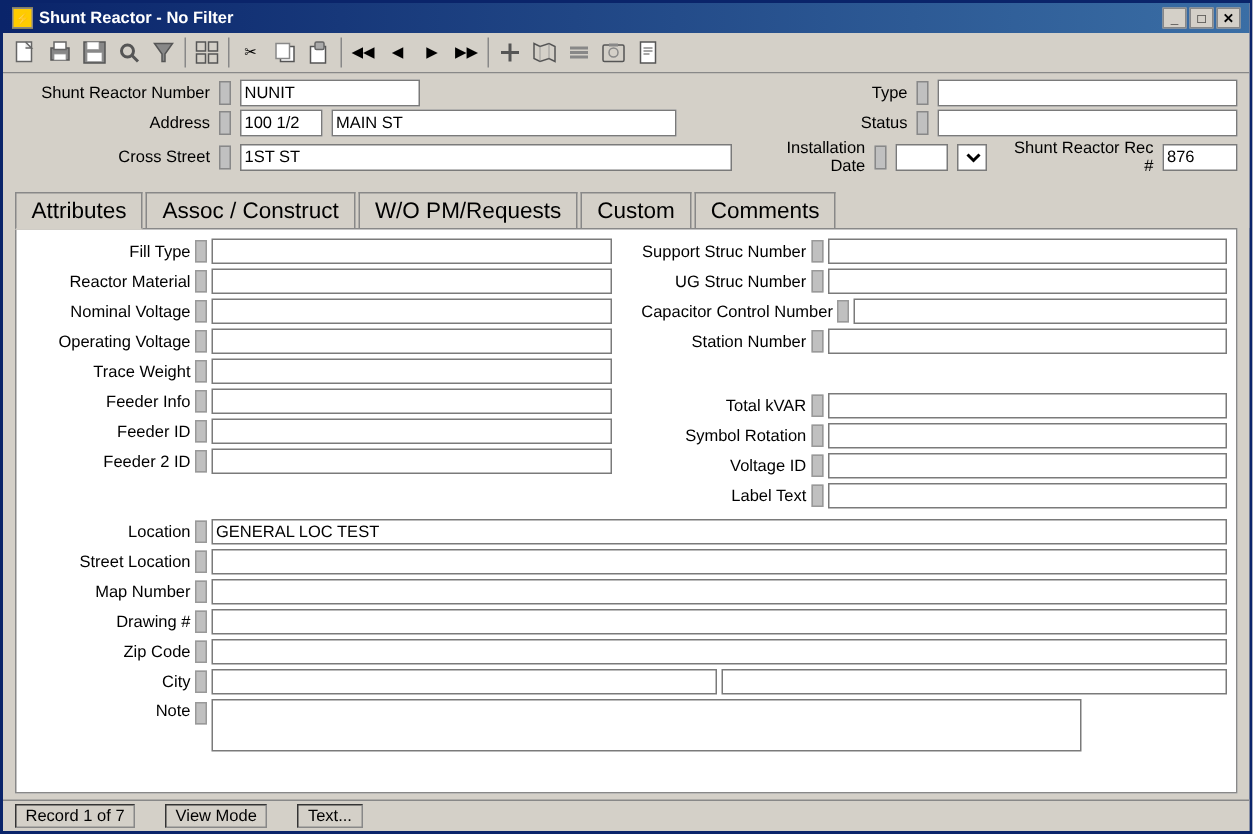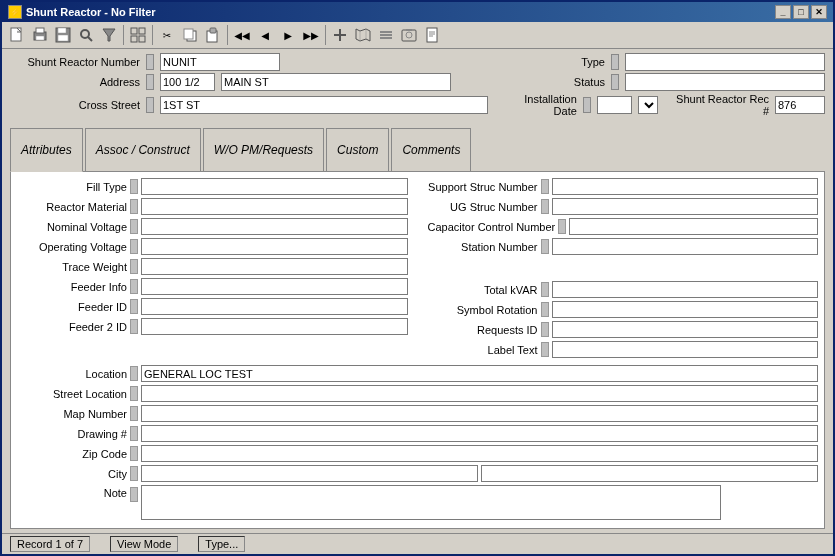--- a/index.html
+++ b/index.html
@@ -119,29 +119,28 @@
 
     .tabs-bar {
       background: #d4d0c8;
       padding: 4px 8px 0 8px;
       display: flex;
       align-items: flex-end;
       flex-shrink: 0;
     }
 
     .tab {
-      padding: 14px 10px;
+      padding: 3px 10px;
       background: #d4d0c8;
       border: 1px solid #888;
       border-bottom: none;
       cursor: pointer;
-      font-size: 12px;
+      font-size: 15px;
       margin-right: 2px;
       color: #000;
-      font-style: italic;
     }
 
     .tab.active {
       background: #d4d0c8;
       border-bottom: 1px solid #d4d0c8;
       position: relative;
       top: 1px;
       font-weight: normal;
     }
 
@@ -477,21 +476,21 @@
           <span class="field-label">Total kVAR</span>
           <span class="field-indicator"></span>
           <input class="field-input" value="" style="">
         </div>
         <div class="field-row">
           <span class="field-label">Symbol Rotation</span>
           <span class="field-indicator"></span>
           <input class="field-input" value="" style="">
         </div>
         <div class="field-row">
-          <span class="field-label">Requests ID</span>
+          <span class="field-label">Voltage ID</span>
           <span class="field-indicator"></span>
           <input class="field-input" value="" style="">
         </div>
         <div class="field-row">
           <span class="field-label">Label Text</span>
           <span class="field-indicator"></span>
           <input class="field-input" value="" style="">
         </div>
       </div>
     </div>
@@ -537,15 +536,15 @@
     <div class="note-row">
       <span class="field-label" style="padding-top:2px;">Note</span>
       <span class="field-indicator" style="margin-top:2px;"></span>
       <textarea class="note-input" style=""></textarea>
     </div>
   </div>
 
   <div class="status-bar">
     <span class="status-section">Record 1 of 7</span>
     <span class="status-section">View Mode</span>
-    <span class="status-section">Type...</span>
+    <span class="status-section">Text...</span>
   </div>
 </div>
 
 </body></html>

